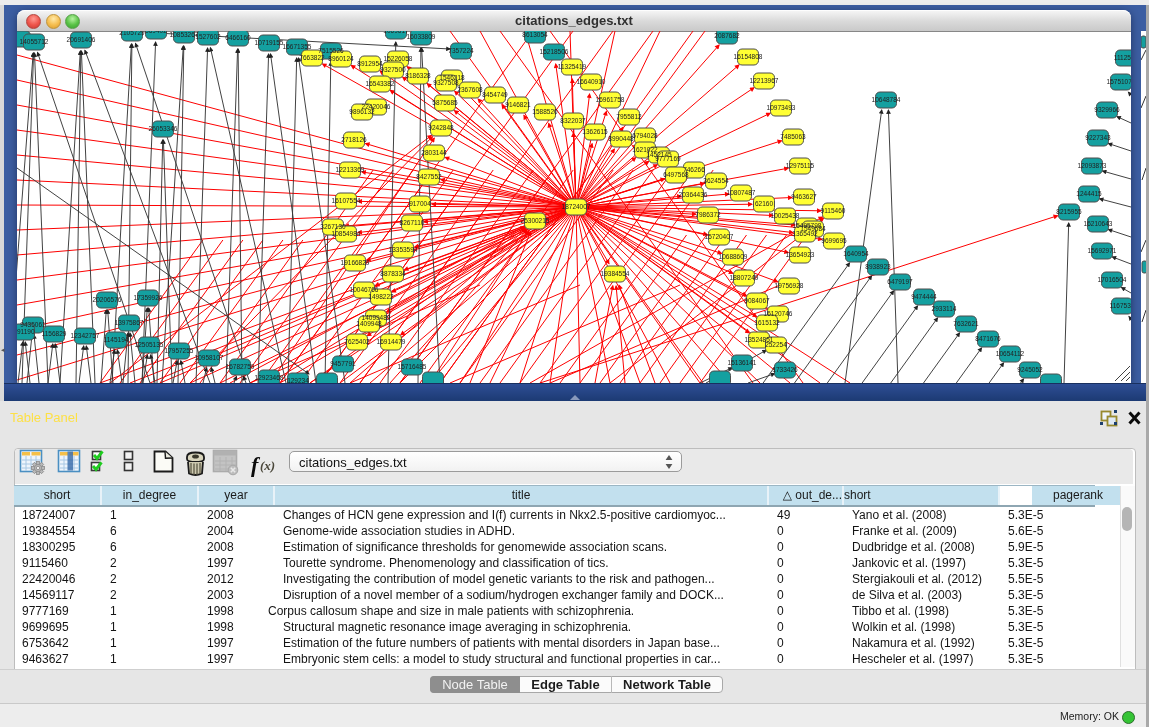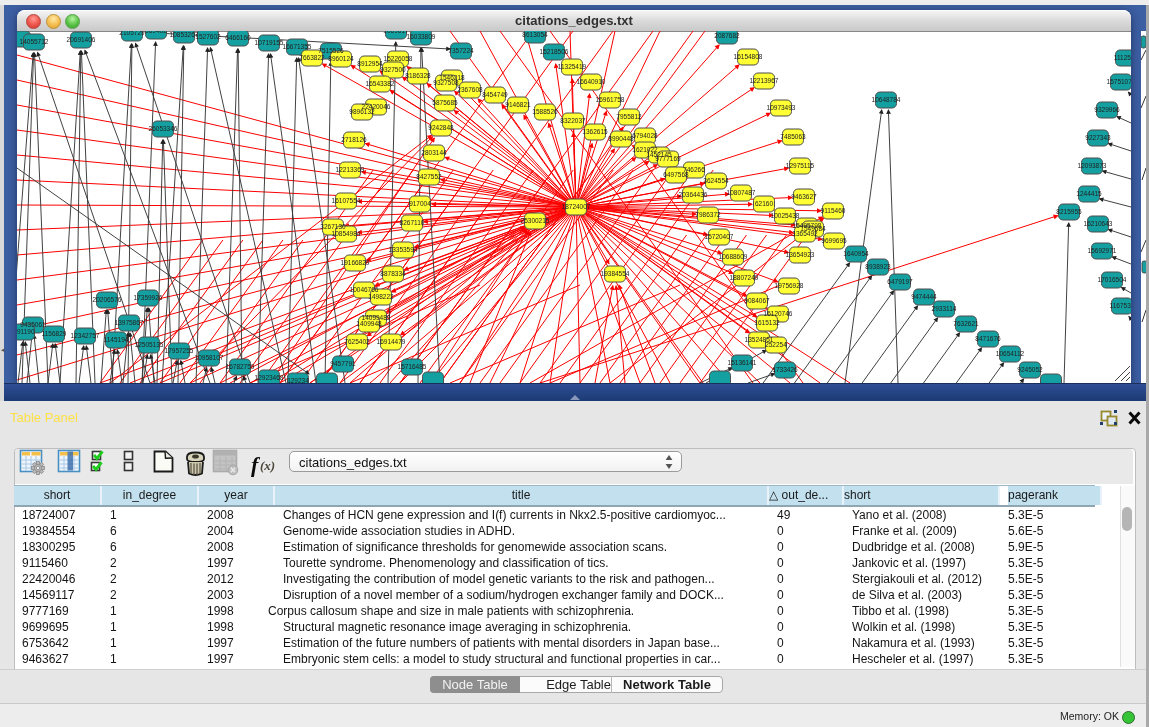--- a/index.html
+++ b/index.html
@@ -677,23 +677,23 @@
 <div class="abs" style="left:289px;top:451px;width:393px;height:21px;background:linear-gradient(#ffffff,#f2f2f2);border:1px solid #9b9b9b;border-radius:5px;font-size:13px;line-height:21px;color:#111;padding-left:9px;box-sizing:border-box">citations_edges.txt</div>
 <svg class="abs" style="left:662px;top:454px" width="14" height="16" viewBox="0 0 14 16">
  <path d="M7 1l3.4 5H3.6z" fill="#555"></path>
     <path d="M7 15l3.4-5H3.6z" fill="#555"></path>
 </svg>
 
 <div class="hcell" style="left:14px;width:86px;text-align:center">short</div>
 <div class="hcell" style="left:102px;width:95px;text-align:center">in_degree</div>
 <div class="hcell" style="left:199px;width:74px;text-align:center">year</div>
 <div class="hcell" style="left:275px;width:492px;text-align:center">title</div>
-<div class="hcell" style="left:769px;width:73px;text-align:left">△ out_de...</div>
+<div class="hcell" style="left:769px;width:73px;text-align:right">△ out_de...</div>
 <div class="hcell" style="left:844px;width:154px;text-align:left">short</div>
-<div class="hcell" style="left:1008px;width:92px;">pagerank</div>
+<div class="hcell" style="left:1032px;width:92px;text-align:center">pagerank</div>
 <div class="abs" style="left:14px;top:485px;width:1081px;height:1px;background:#9bb6c4"></div>
 <div class="abs" style="left:14px;top:505px;width:1081px;height:2px;background:#8ea6b2"></div>
 
 <div class="cell" style="left:22px;top:507px;width:78px">18724007</div>
 <div class="cell" style="left:110px;top:507px;width:87px">1</div>
 <div class="cell" style="left:207px;top:507px;width:66px">2008</div>
 <div class="cell" style="left:283px;top:507px;width:484px">Changes of HCN gene expression and I(f) currents in Nkx2.5-positive cardiomyoc...</div>
 <div class="cell" style="left:777px;top:507px;width:65px">49</div>
 <div class="cell" style="left:852px;top:507px;width:146px">Yano et al. (2008)</div>
 <div class="cell" style="left:1008px;top:507px;width:84px">5.3E-5</div>
@@ -744,35 +744,35 @@
 <div class="cell" style="left:207px;top:619px;width:66px">1998</div>
 <div class="cell" style="left:283px;top:619px;width:484px">Structural magnetic resonance image averaging in schizophrenia.</div>
 <div class="cell" style="left:777px;top:619px;width:65px">0</div>
 <div class="cell" style="left:852px;top:619px;width:146px">Wolkin et al. (1998)</div>
 <div class="cell" style="left:1008px;top:619px;width:84px">5.3E-5</div>
 <div class="cell" style="left:22px;top:635px;width:78px">6753642</div>
 <div class="cell" style="left:110px;top:635px;width:87px">1</div>
 <div class="cell" style="left:207px;top:635px;width:66px">1997</div>
 <div class="cell" style="left:283px;top:635px;width:484px">Estimation of the future numbers of patients with mental disorders in Japan base...</div>
 <div class="cell" style="left:777px;top:635px;width:65px">0</div>
-<div class="cell" style="left:852px;top:635px;width:146px">Nakamura et al. (1993)</div>
+<div class="cell" style="left:852px;top:635px;width:146px">Nakamura et al. (1992)</div>
 <div class="cell" style="left:1008px;top:635px;width:84px">5.3E-5</div>
 <div class="cell" style="left:22px;top:651px;width:78px">9463627</div>
 <div class="cell" style="left:110px;top:651px;width:87px">1</div>
 <div class="cell" style="left:207px;top:651px;width:66px">1997</div>
 <div class="cell" style="left:283px;top:651px;width:484px">Embryonic stem cells: a model to study structural and functional properties in car...</div>
 <div class="cell" style="left:777px;top:651px;width:65px">0</div>
 <div class="cell" style="left:852px;top:651px;width:146px">Hescheler et al. (1997)</div>
 <div class="cell" style="left:1008px;top:651px;width:84px">5.3E-5</div>
 
 <div class="abs" style="left:1120px;top:486px;width:14px;height:181px;background:#fafafa;border-left:1px solid #e0e0e0"></div>
 <div class="abs" style="left:1122px;top:507px;width:10px;height:24px;background:#b5b5b5;border-radius:5px"></div>
 
 <div class="abs" style="left:0;top:669px;width:1146px;height:1px;background:#cfcfcf"></div>
 
 <div class="abs" style="left:430px;top:676px;width:293px;height:17px;border:1px solid #a8a8a8;border-radius:4px;background:#fbfbfb;box-sizing:border-box"></div>
 <div class="abs" style="left:430px;top:676px;width:90px;height:17px;border-radius:4px 0 0 4px;background:#8e8e8e;box-sizing:border-box;color:#f2f2f2;font-size:13px;line-height:17px;text-align:center">Node Table</div>
-<div class="abs" style="left:520px;top:676px;width:92px;height:17px;box-sizing:border-box;border-right:1px solid #b8b8b8;color:#1c1c1c;font-size:13px;font-weight:normal;line-height:17px;text-align:right">Edge Table</div>
+<div class="abs" style="left:520px;top:676px;width:92px;height:17px;box-sizing:border-box;border-right:1px solid #b8b8b8;color:#1c1c1c;font-size:13px;font-weight:bold;line-height:17px;text-align:center">Edge Table</div>
 <div class="abs" style="left:612px;top:676px;width:110px;height:17px;box-sizing:border-box;color:#1c1c1c;font-size:13px;font-weight:bold;line-height:17px;text-align:center">Network Table</div>
 
 <div class="abs" style="left:0;top:703px;width:1146px;height:24px;background:#ededed;border-top:1px solid #c9c9c9"></div>
 <div class="abs" style="left:1060px;top:710px;width:57px;font-size:10.5px;color:#222;text-align:right;white-space:nowrap">Memory: OK</div>
 <div class="abs" style="left:1122px;top:711px;width:11px;height:11px;border-radius:50%;background:#35c435;border:1px solid #2c6e2c"></div>
 
 </body></html>

